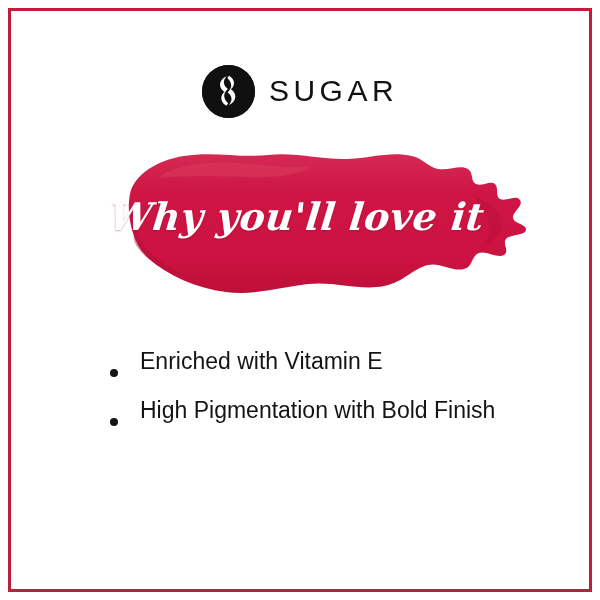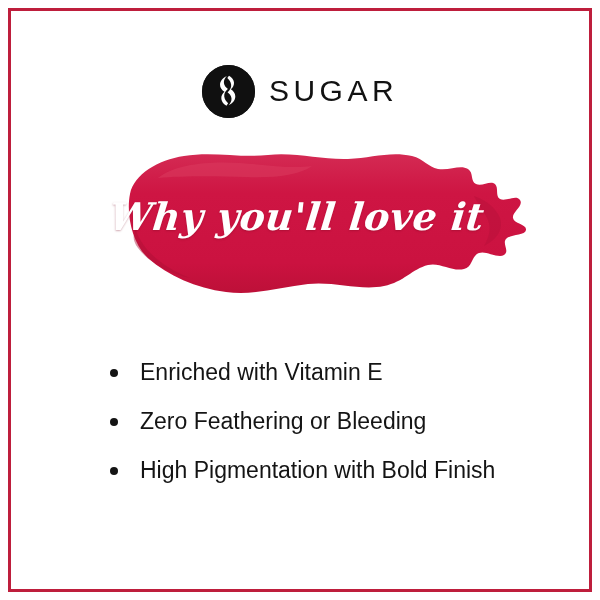--- a/index.html
+++ b/index.html
@@ -110,21 +110,21 @@
     left: 104px;
     top: 348px;
     width: 430px;
     margin: 0;
     padding: 0;
     list-style: none;
   }
   #benefits li {
     position: relative;
     display: flex;
-    align-items: center;
+    align-items: flex-start;
     height: 49px;
     padding-left: 36px;
   }
   #benefits li .bullet {
     position: absolute;
     left: 6px;
     top: 50%;
     width: 8px;
     height: 8px;
     margin-top: -4px;
@@ -223,21 +223,17 @@
     </div>
   </div>
 
   <ul id="benefits">
     <li>
       <span class="bullet"></span>
       <span class="text">Enriched with Vitamin E</span>
     </li>
     <li>
       <span class="bullet"></span>
-      <span class="text">Zero Feathering or Bleeding</span>
-    </li>
-    <li>
-      <span class="bullet"></span>
       <span class="text">High Pigmentation with Bold Finish</span>
     </li>
   </ul>
 
 </div>
 
 </body></html>

